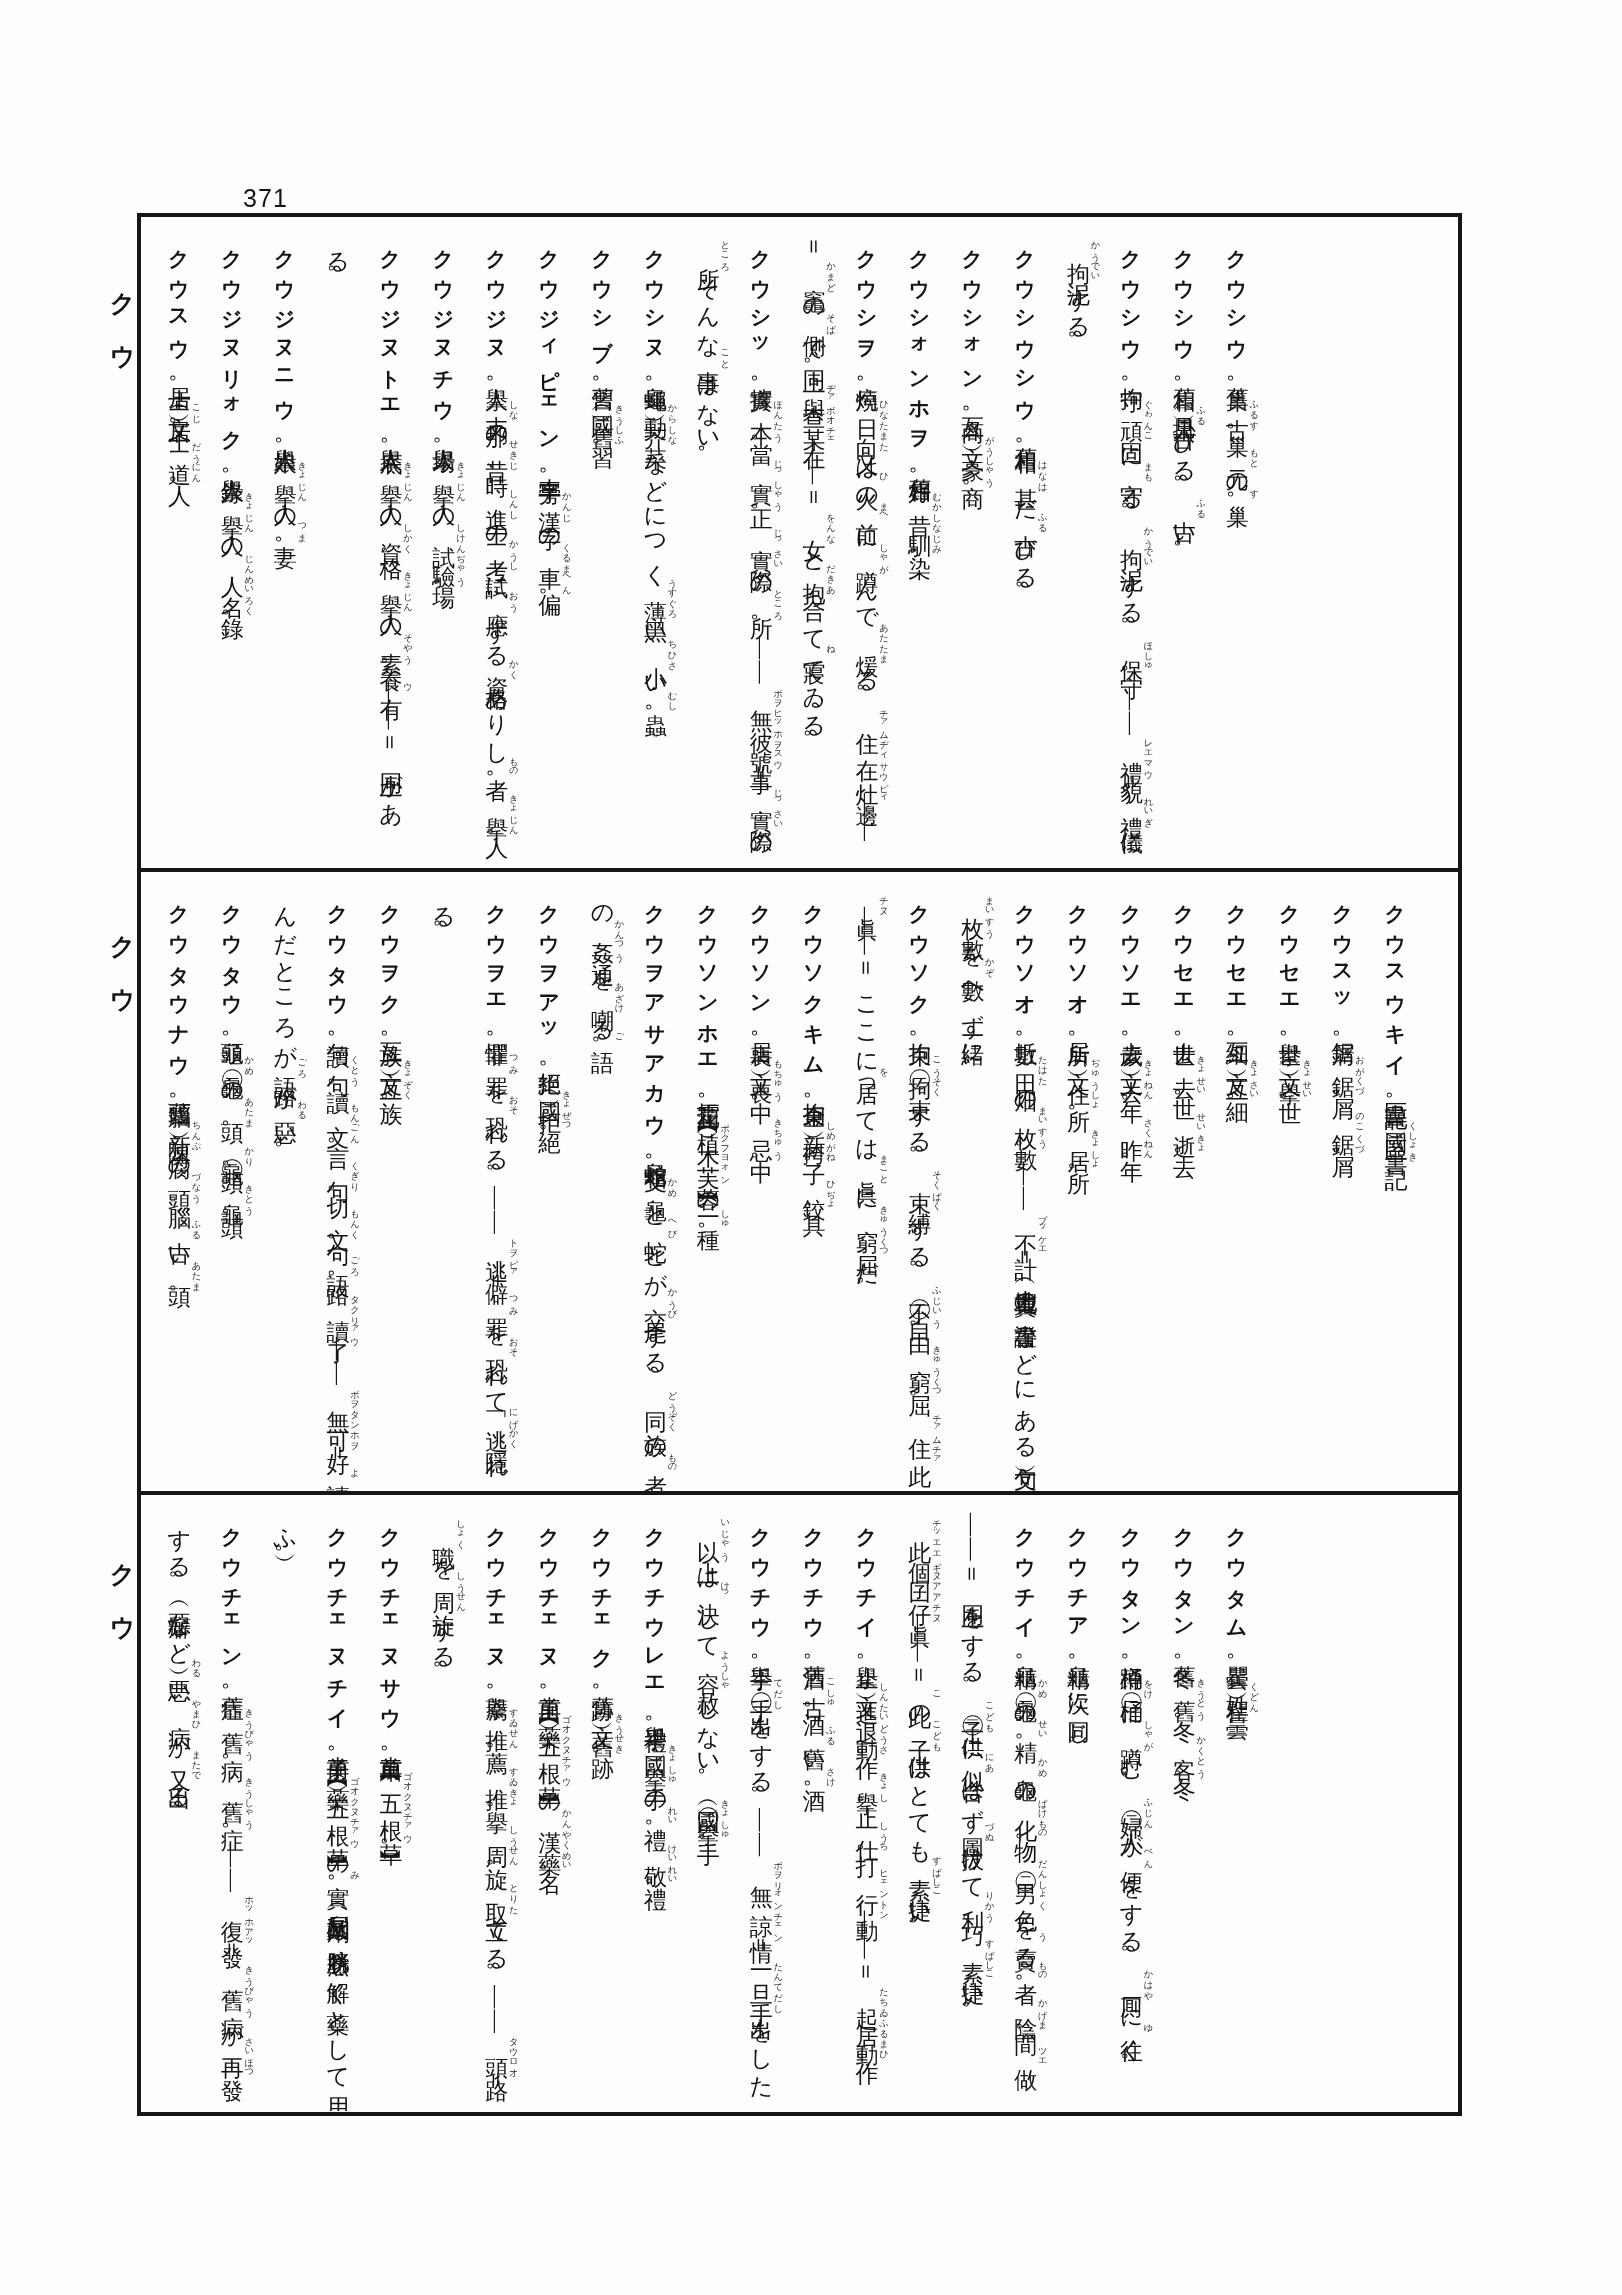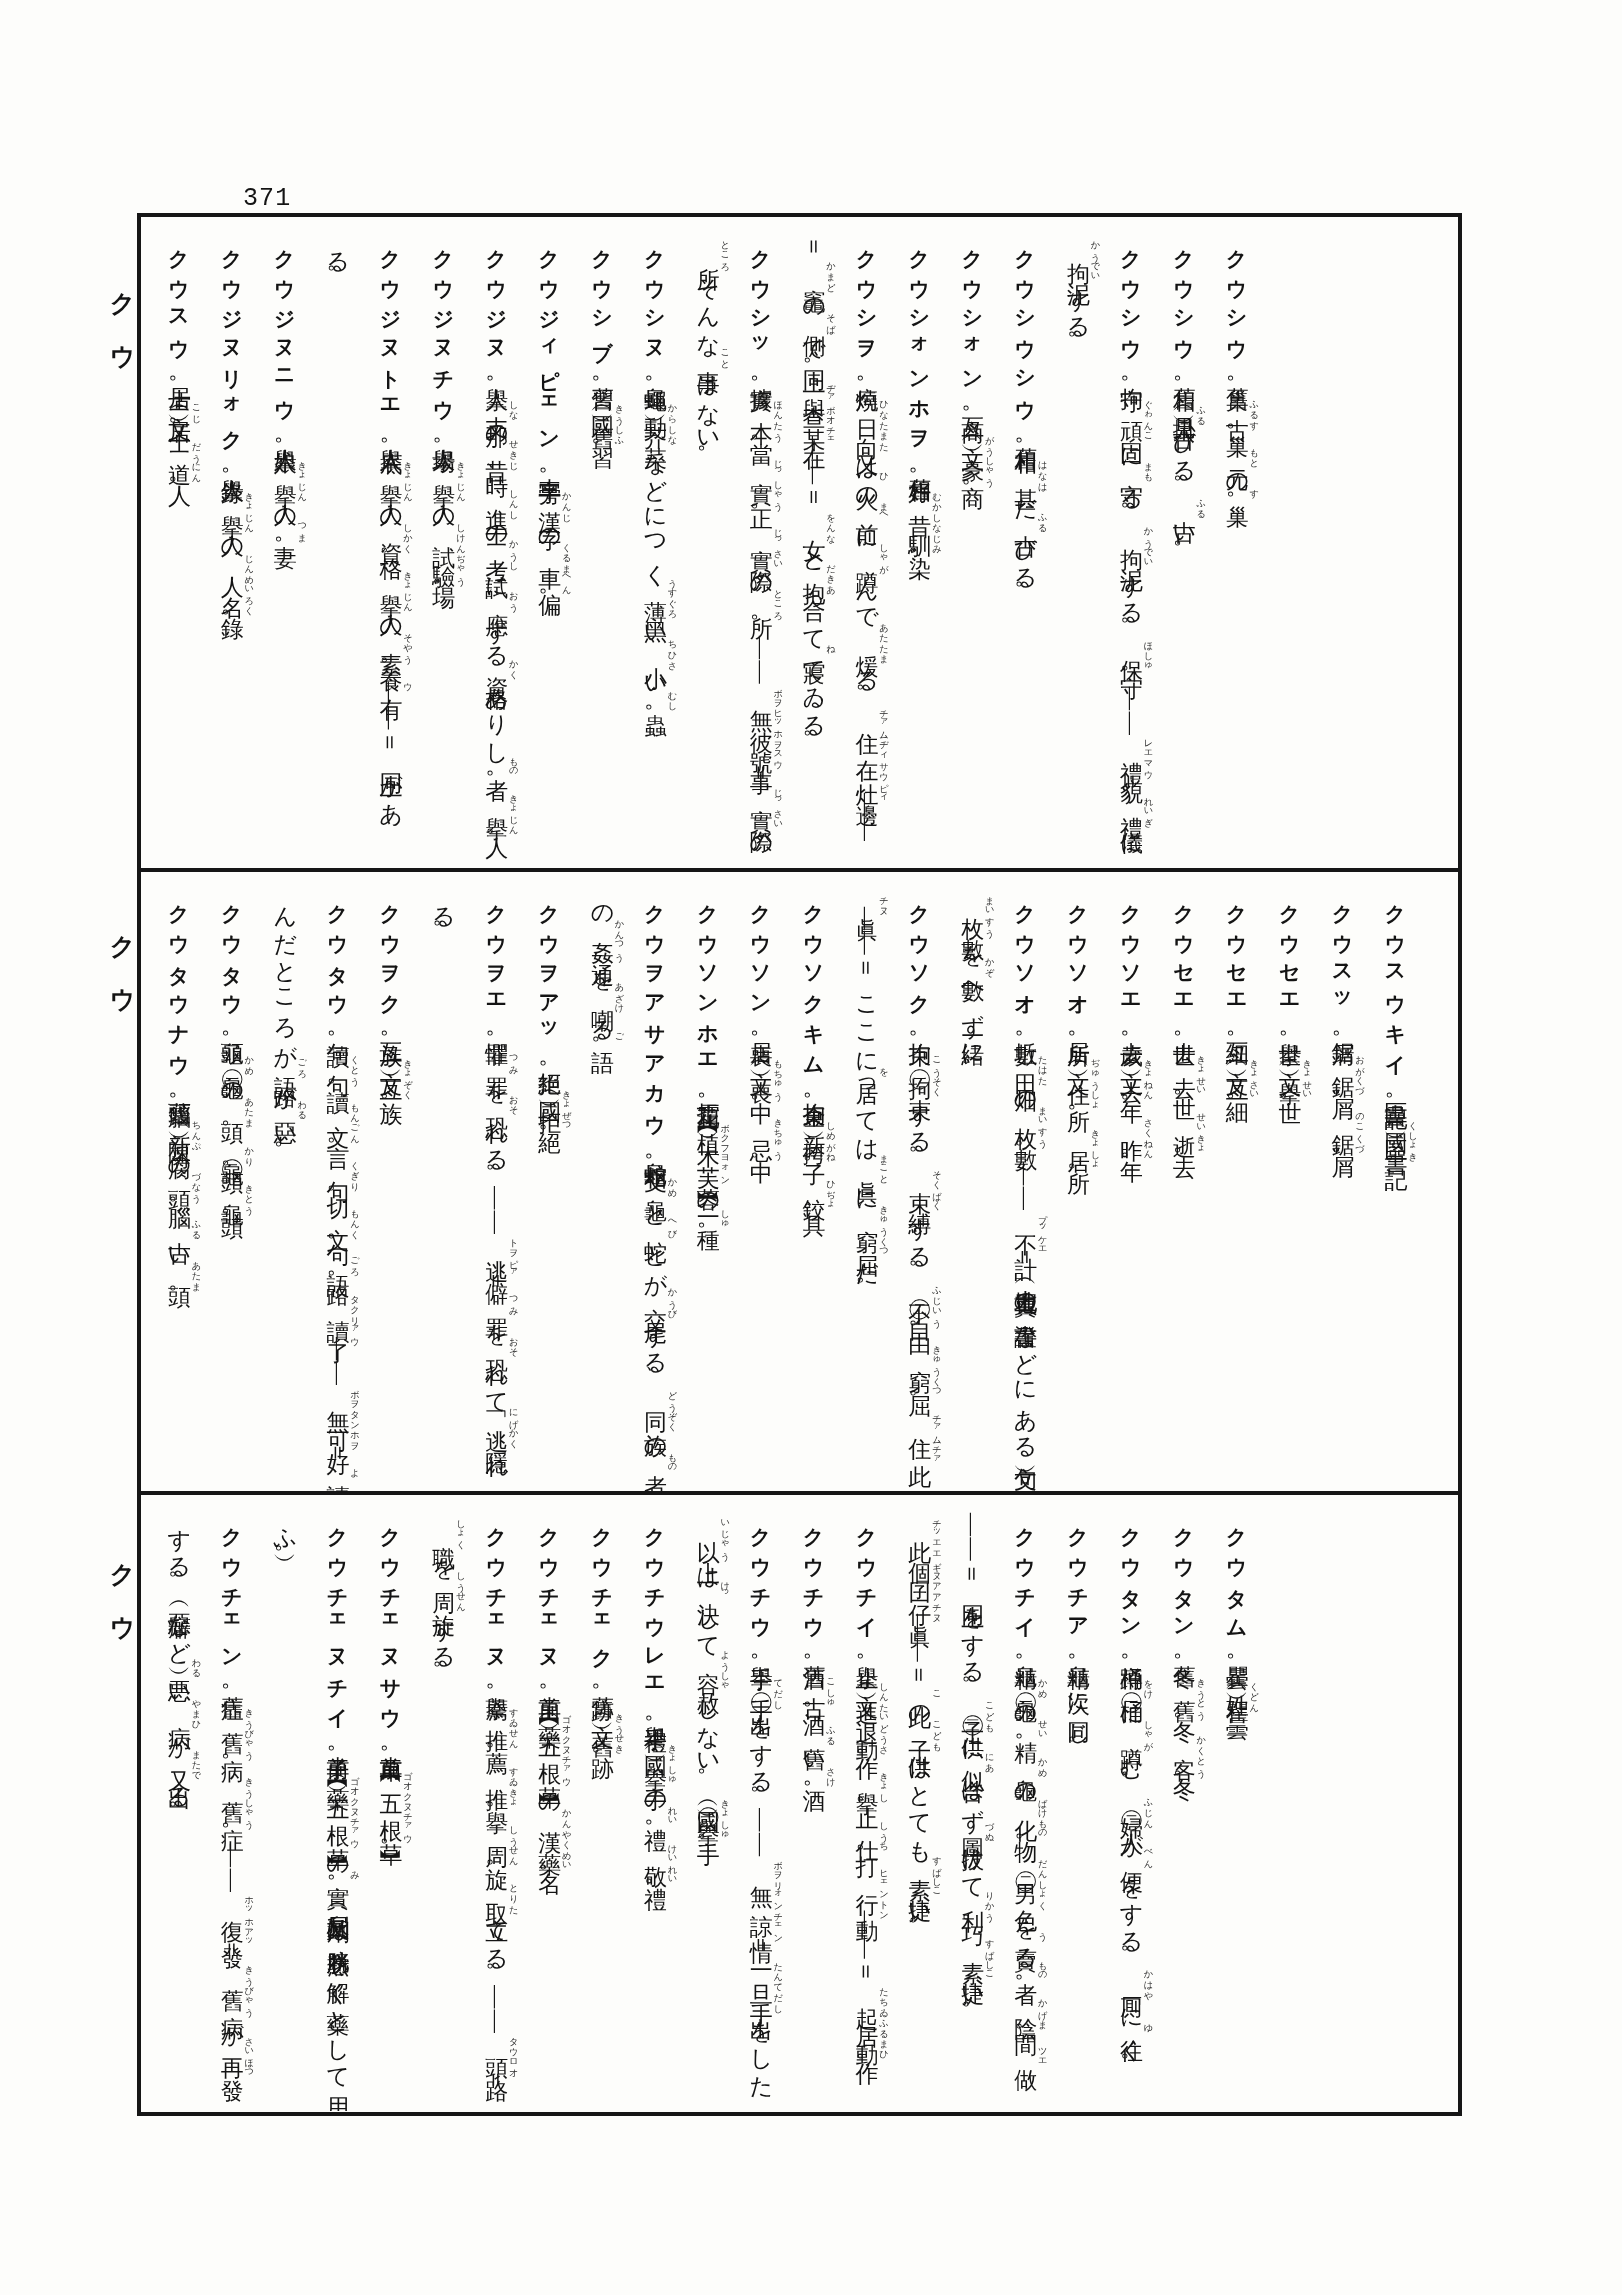--- a/index.html
+++ b/index.html
@@ -2,21 +2,21 @@
 <html lang="ja" style="font-size:8.7px"><head>
 <meta charset="utf-8">
 <style>
   html,body{margin:0;padding:0;background:#e8e6e0;}
   .page{
     position:relative;width:1623px;height:2295px;background:#fdfdfb;
     font-family:"Liberation Serif","DejaVu Serif",serif;color:#141414;overflow:hidden;
   }
   .page-number{
     position:absolute;left:243px;top:184px;font-size:25px;letter-spacing:1.1px;
-    font-family:Liberation Mono, monospace;
+    font-family:Liberation Sans, sans-serif;
   }
   .frame{
     position:absolute;left:137px;top:213px;width:1325px;height:1903px;
     border:4.9px solid #161616;box-sizing:border-box;background:#fdfdfb;
   }
   .band{position:relative;width:100%;box-sizing:border-box;overflow:hidden;}
   .band + .band{border-top:4.3px solid #161616;}
   .band-1{height:651px;}
   .band-2{height:623px;}
   .band-3{height:620px;}

